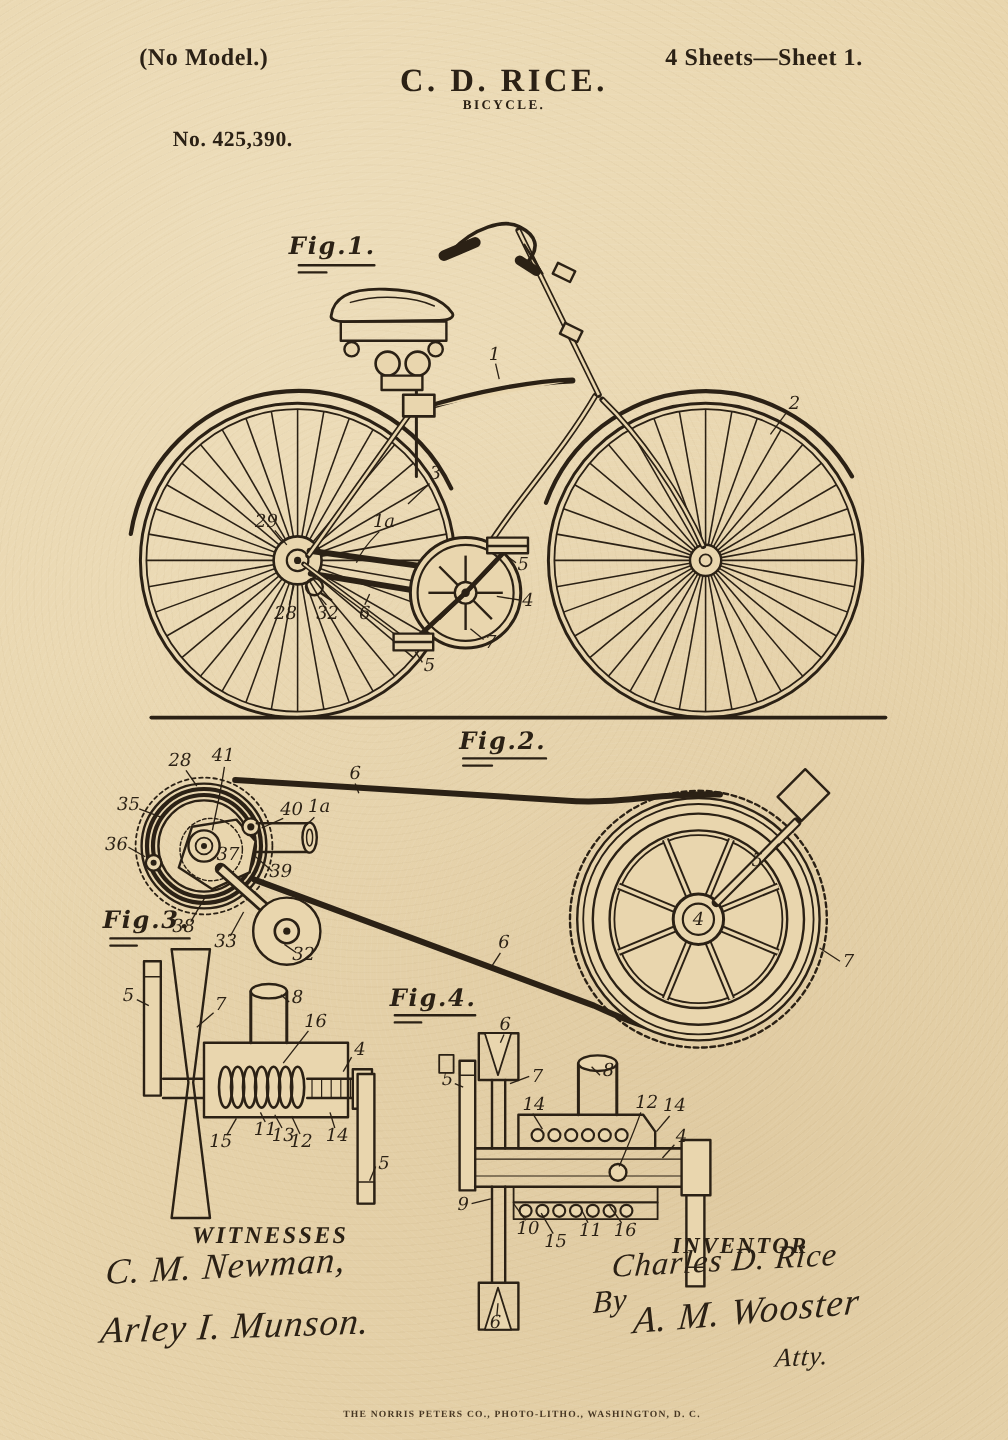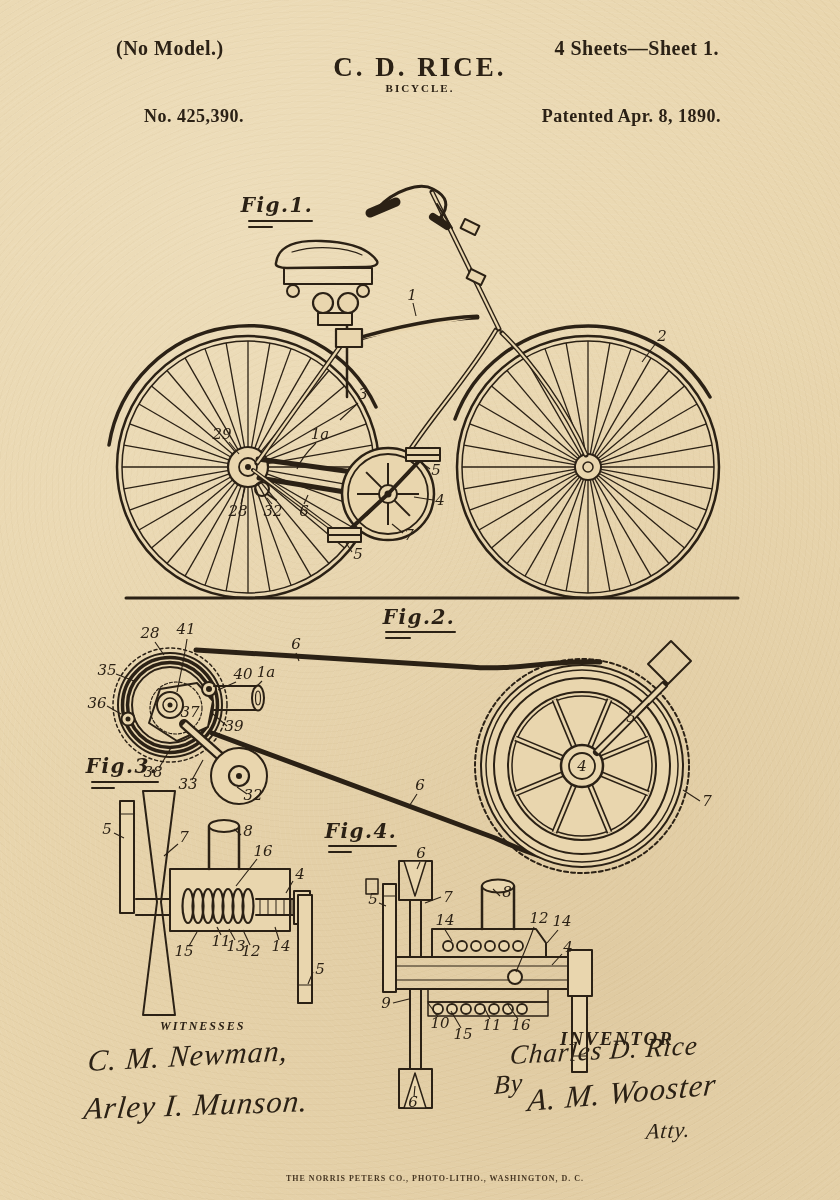--- a/index.html
+++ b/index.html
@@ -33,21 +33,21 @@
   .fi{fill:var(--ink);stroke:none;}
   .ld{stroke:var(--ink);stroke-width:1.1;fill:none;}
   .spokes line{stroke:var(--ink);stroke-width:1.3;}
   .spokes8 line{stroke:var(--ink);stroke-width:2;}
   .spk-o line{stroke:var(--ink);stroke-width:6;}
   .spk-i line{stroke:var(--paper);stroke-width:2.8;}
   text.ref{font:italic 15px "DejaVu Serif",serif;fill:var(--ink);text-anchor:middle;}
   text.figlab{font:italic 700 20px "DejaVu Serif",serif;fill:var(--ink);
     letter-spacing:1.5px;text-anchor:middle;}
   .caption{position:absolute;font-style:italic;font-weight:bold;white-space:nowrap;}
-  .wit-cap{left:160px;top:1019px;font-size:12px;letter-spacing:2px;}
+  .wit-cap{left:160px;top:1019px;font-size:20px;letter-spacing:2px;}
   .inv-cap{left:560px;top:1028px;font-size:19px;letter-spacing:2px;}
   .sig{position:absolute;font-style:italic;white-space:nowrap;letter-spacing:1px;
     transform-origin:left center;}
   .sig-w1{left:88px;top:1044px;font-size:30px;transform:rotate(-3deg) skewX(-8deg);}
   .sig-w2{left:84px;top:1091px;font-size:31px;transform:rotate(-2deg) skewX(-8deg);}
   .sig-inv{left:510px;top:1040px;font-size:27px;transform:rotate(-3deg) skewX(-8deg);}
   .sig-by{left:494px;top:1071px;font-size:26px;transform:rotate(-6deg) skewX(-8deg);}
   .sig-atty{left:528px;top:1083px;font-size:31px;transform:rotate(-5deg) skewX(-10deg);}
   .sig-atty-label{left:646px;top:1119px;font-size:22px;transform:rotate(-3deg) skewX(-8deg);}
   .footer{position:absolute;left:0;top:1174px;width:870px;text-align:center;
@@ -59,21 +59,20 @@
 <div class="sheet">
 
   <div class="hdr-row row1">
     <span>(No Model.)</span>
     <span>4 Sheets—Sheet 1.</span>
   </div>
   <div class="hdr-center hdr-name">C. D. RICE.</div>
   <div class="hdr-center hdr-title">BICYCLE.</div>
   <div class="hdr-row row2">
     <span>No. 425,390.</span>
-    <span>Patented Apr. 8, 1890.</span>
   </div>
 
   <svg class="draw-svg" width="840" height="1200" viewBox="0 0 840 1200">
     <defs>
       <pattern id="hx" width="5" height="5" patternUnits="userSpaceOnUse" patternTransform="rotate(45)">
         <line x1="0" y1="0" x2="0" y2="5" stroke="#2b2115" stroke-width="1.6"></line>
       </pattern>
     </defs>
 
     <g>

